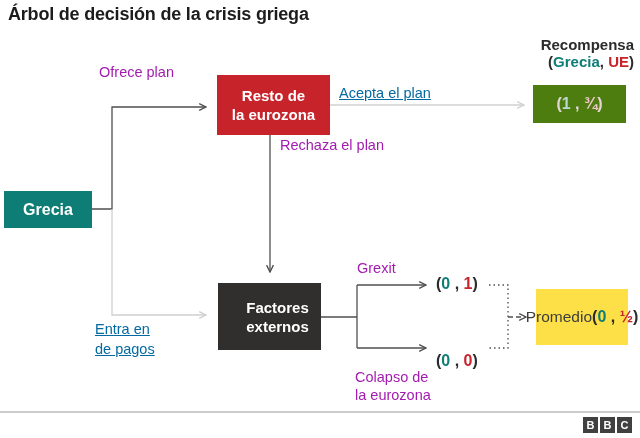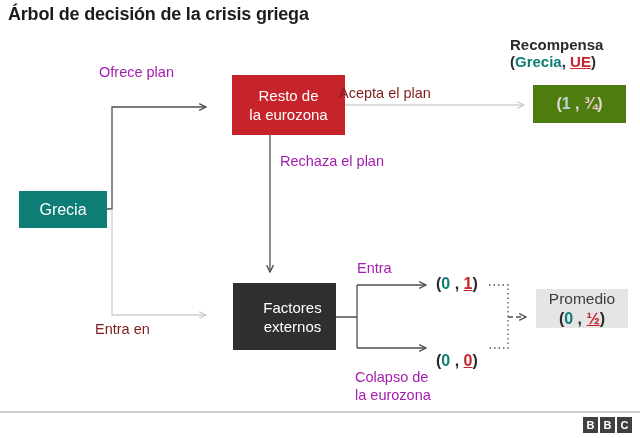--- a/index.html
+++ b/index.html
@@ -15,55 +15,54 @@
   .abs { position: absolute; }
   .title {
     left: 8px; top: 4px;
     font-size: 18px;
     font-weight: bold;
     color: #1c1c1c;
     letter-spacing: -0.2px;
   }
   .legend {
     left: 510px; top: 36px; width: 124px;
-    text-align: left;
+    text-align: right;
     font-size: 15px; font-weight: bold;
     line-height: 17px;
     color: #2b2b2b;
   }
   .node {
     display: flex; align-items: center; justify-content: center;
     text-align: center;
     color: #ffffff;
-    font-weight: normal;
-    margin-left: 15px;
+    font-weight: bold;
   }
   .node-grecia { left: 4px; top: 191px; width: 88px; height: 37px; font-size: 16px; }
   .node-eurozona { left: 217px; top: 75px; width: 113px; height: 60px; font-size: 15px; line-height: 19px; }
   .node-factores { left: 218px; top: 283px; width: 103px; height: 67px; font-size: 15px; line-height: 19px; padding-left: 16px; }
   .lbl { font-size: 14.5px; color: #a21caf; line-height: 19px; }
-  .lbl-gray { color: #7f1d1d; }
+  .lbl-gray { color: #0369a1; text-decoration: underline; }
   .payoff {
     font-size: 16px; font-weight: bold; color: #2b2b2b;
     white-space: nowrap;
   }
   .teal { color: #0d7d75; }
-  .red { color: #c7232b; text-decoration: underline; }
+  .red { color: #c7232b; }
   .faded-box {
     left: 533px; top: 85px; width: 93px; height: 38px;
     background: #4d7c0f;
     display: flex; align-items: center; justify-content: center;
   }
   .faded-paren { color: #e6d6d6; }
   .faded-teal { color: #b9d6d2; }
   .faded-red { color: #f0c6c6; }
   .promedio-box {
-    left: 536px; top: 289px; width: 92px; height: 39px;
-    background: #e5e5e5;
-    display: flex; flex-direction: column; align-items: center; justify-content: center;
+    left: 536px; top: 289px; width: 92px; height: 56px;
+    background: #fde047;
+    display: flex; flex-direction: row; align-items: center; justify-content: center;
     line-height: 20px;
   }
   .promedio-label { font-size: 15.5px; color: #3d3d3d; }
   .divider { left: 0; top: 411px; width: 640px; height: 2px; background: #cbcbcb; }
   .bbc-logo { left: 583px; top: 417px; display: flex; gap: 2px; }
   .bbc-block {
     width: 15px; height: 16px;
     background: #404040;
     color: #ffffff;
     font-size: 11px; font-weight: bold;
@@ -125,27 +124,28 @@
   <div class="abs node node-factores" style="background:#312f2e">
     <span><span>Factores</span><br><span>externos</span></span>
   </div>
 
   <div class="abs lbl" style="left:99px; top:63px">
     <div>Ofrece plan</div>
   </div>
 
   <div class="abs lbl lbl-gray" style="left:339px; top:84px">Acepta el plan</div>
 
-  <div class="abs lbl" style="left:280px; top:152px">Rechaza el plan</div>
+  <div class="abs lbl" style="left:280px; top:136px">Rechaza el plan</div>
 
   <div class="abs lbl lbl-gray" style="left:95px; top:319px; line-height:20px">
     <div>Entra en</div>
+    <div>de pagos</div>
   </div>
 
-  <div class="abs lbl" style="left:357px; top:259px">Entra</div>
+  <div class="abs lbl" style="left:357px; top:259px">Grexit</div>
 
   <div class="abs lbl" style="left:355px; top:368px; line-height:18px">
     <div>Colapso de</div>
     <div>la eurozona</div>
   </div>
 
   <div class="abs payoff" style="left:436px; top:275px"><span>(</span><span class="teal">0</span><span> , </span><span class="red">1</span><span>)</span></div>
 
   <div class="abs payoff" style="left:436px; top:352px"><span>(</span><span class="teal">0</span><span> , </span><span class="red">0</span><span>)</span></div>
 

